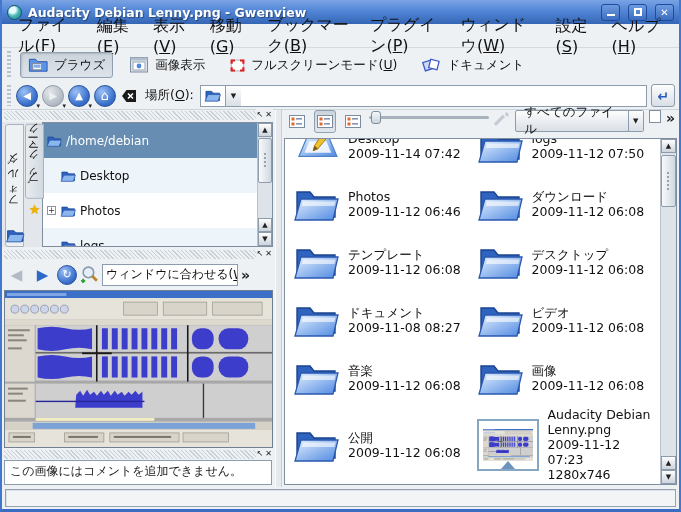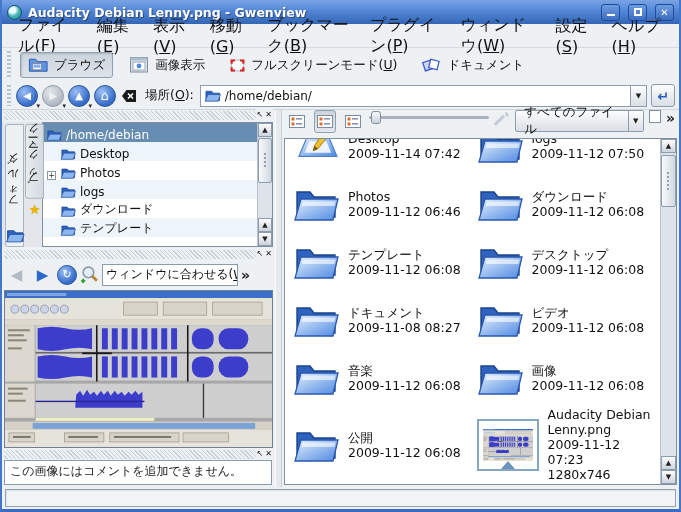--- a/index.html
+++ b/index.html
@@ -69,21 +69,21 @@
     background:#e3e7eb; }
   .vtab { writing-mode:vertical-rl; transform:rotate(180deg); font-size:11px; text-align:center;
     border:1px solid #aab4be; border-radius:0 3px 3px 0; background:linear-gradient(90deg,#d2d9e0,#e7ebef);
     padding:5px 1px; }
   .vtab.active { background:#eef1f4; }
   .tab-col { display:flex; flex-direction:column; align-items:center; gap:3px; }
   .star-glyph { color:#f0b400; font-size:13px; text-shadow:0 0 1px #c88a00; }
   .strip-folder { position:absolute; left:3px; bottom:3px; }
   .treeframe { flex:1; border:1px solid #7f8f9f; background:#fff; display:flex; min-width:0; }
   .tree { flex:1; overflow:hidden; font-size:12px; }
-  .trow { height:19px; display:flex; align-items:flex-end; gap:4px; white-space:nowrap; }
+  .trow { height:35px; display:flex; align-items:center; gap:4px; white-space:nowrap; }
   .trow.root { background:#678db2; color:#fff; padding-left:3px; }
   .trow.child { padding-left:17px; }
   .trow.alt { background:#edf4fa; }
   .expander { width:9px; height:9px; border:1px solid #8a96a2; background:#fff; margin-left:-13px;
     font-size:8px; line-height:7px; text-align:center; color:#333; flex:0 0 9px; }
 
   
   .vscroll { width:15px; flex:0 0 15px; display:flex; flex-direction:column; background:#dde3e9;
     border-left:1px solid #b8c2cc; }
   .sc-btn { height:14px; flex:0 0 14px; border:1px solid #8c9cac; background:linear-gradient(#fdfdfd,#ccd4dc);
@@ -379,21 +379,20 @@
       <span>⌂</span>
     </span>
     <svg class="icon16" style="width:17px;height:14px;margin:0 1px;">
         <use href="#sym-clear"></use>
       </svg>
     <span class="loc-label u-accel">場所(<u>O</u>):</span>
     <span class="loc-combo">
       <svg style="width:17px;height:15px;">
           <use href="#sym-folder-open"></use>
         </svg>
-      <span style="flex:1;">/home/debian/</span>
       <span class="loc-drop">
           <span style="font-size:7px;">▼</span>
         </span>
     </span>
     <span class="sqbtn">
         <span class="go-glyph">↵</span>
       </span>
   </div>
 
   <div class="main">

